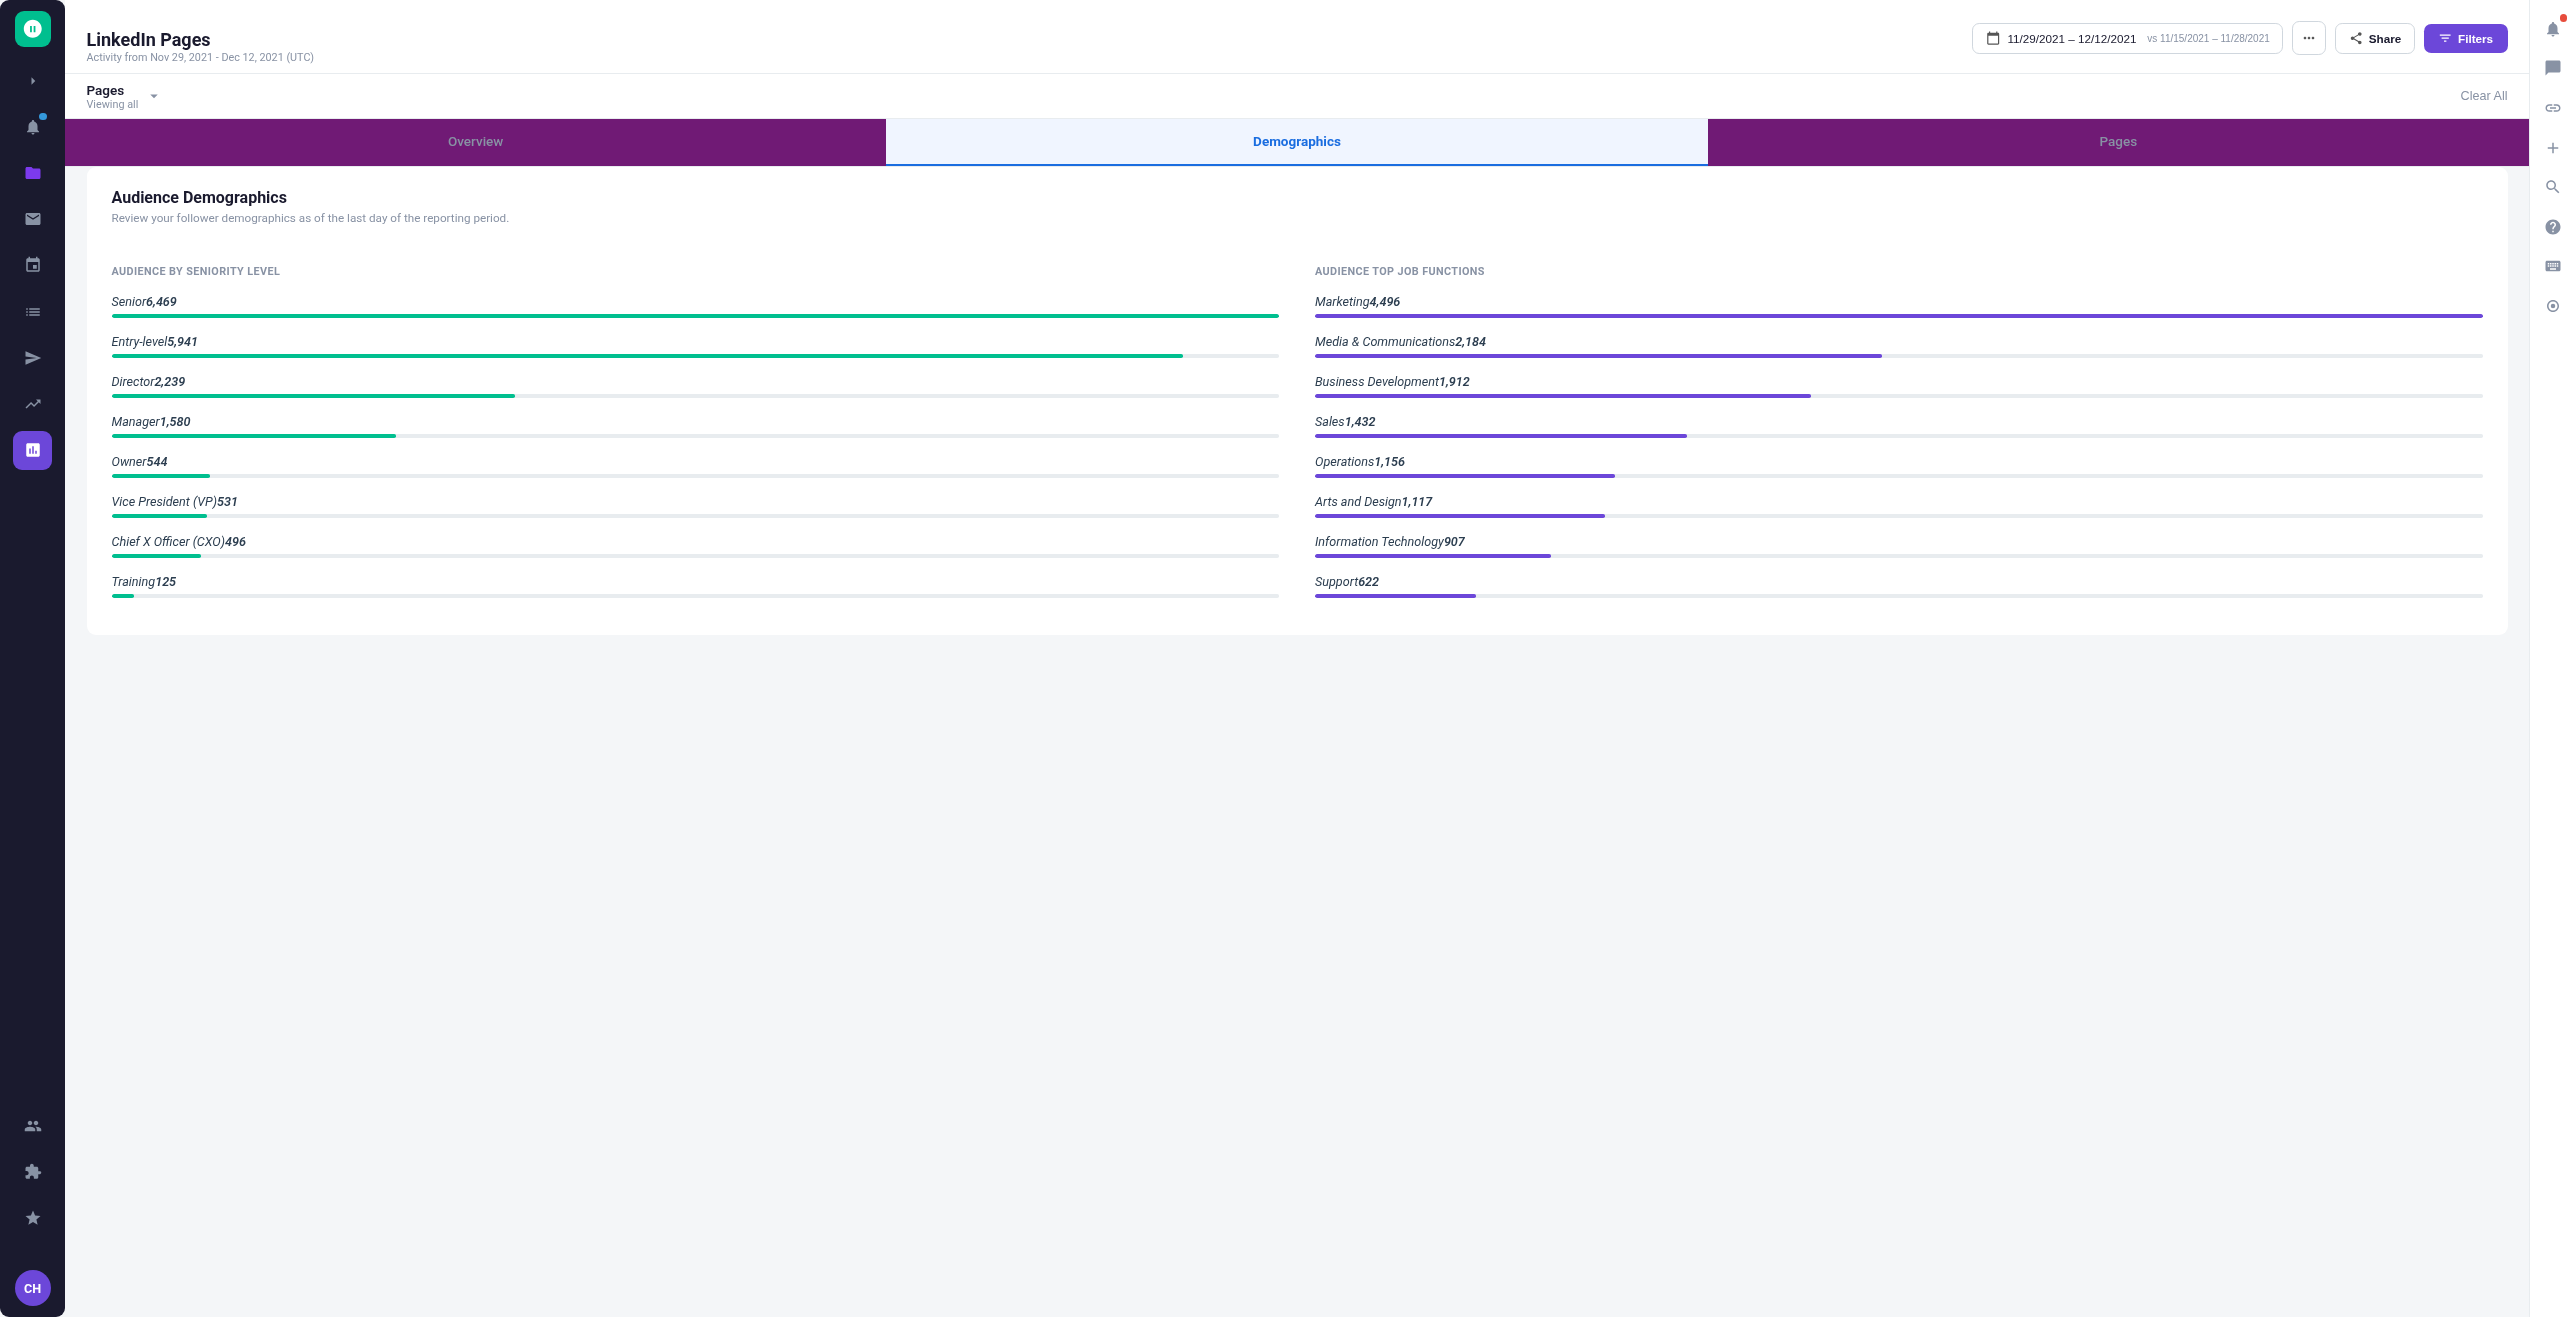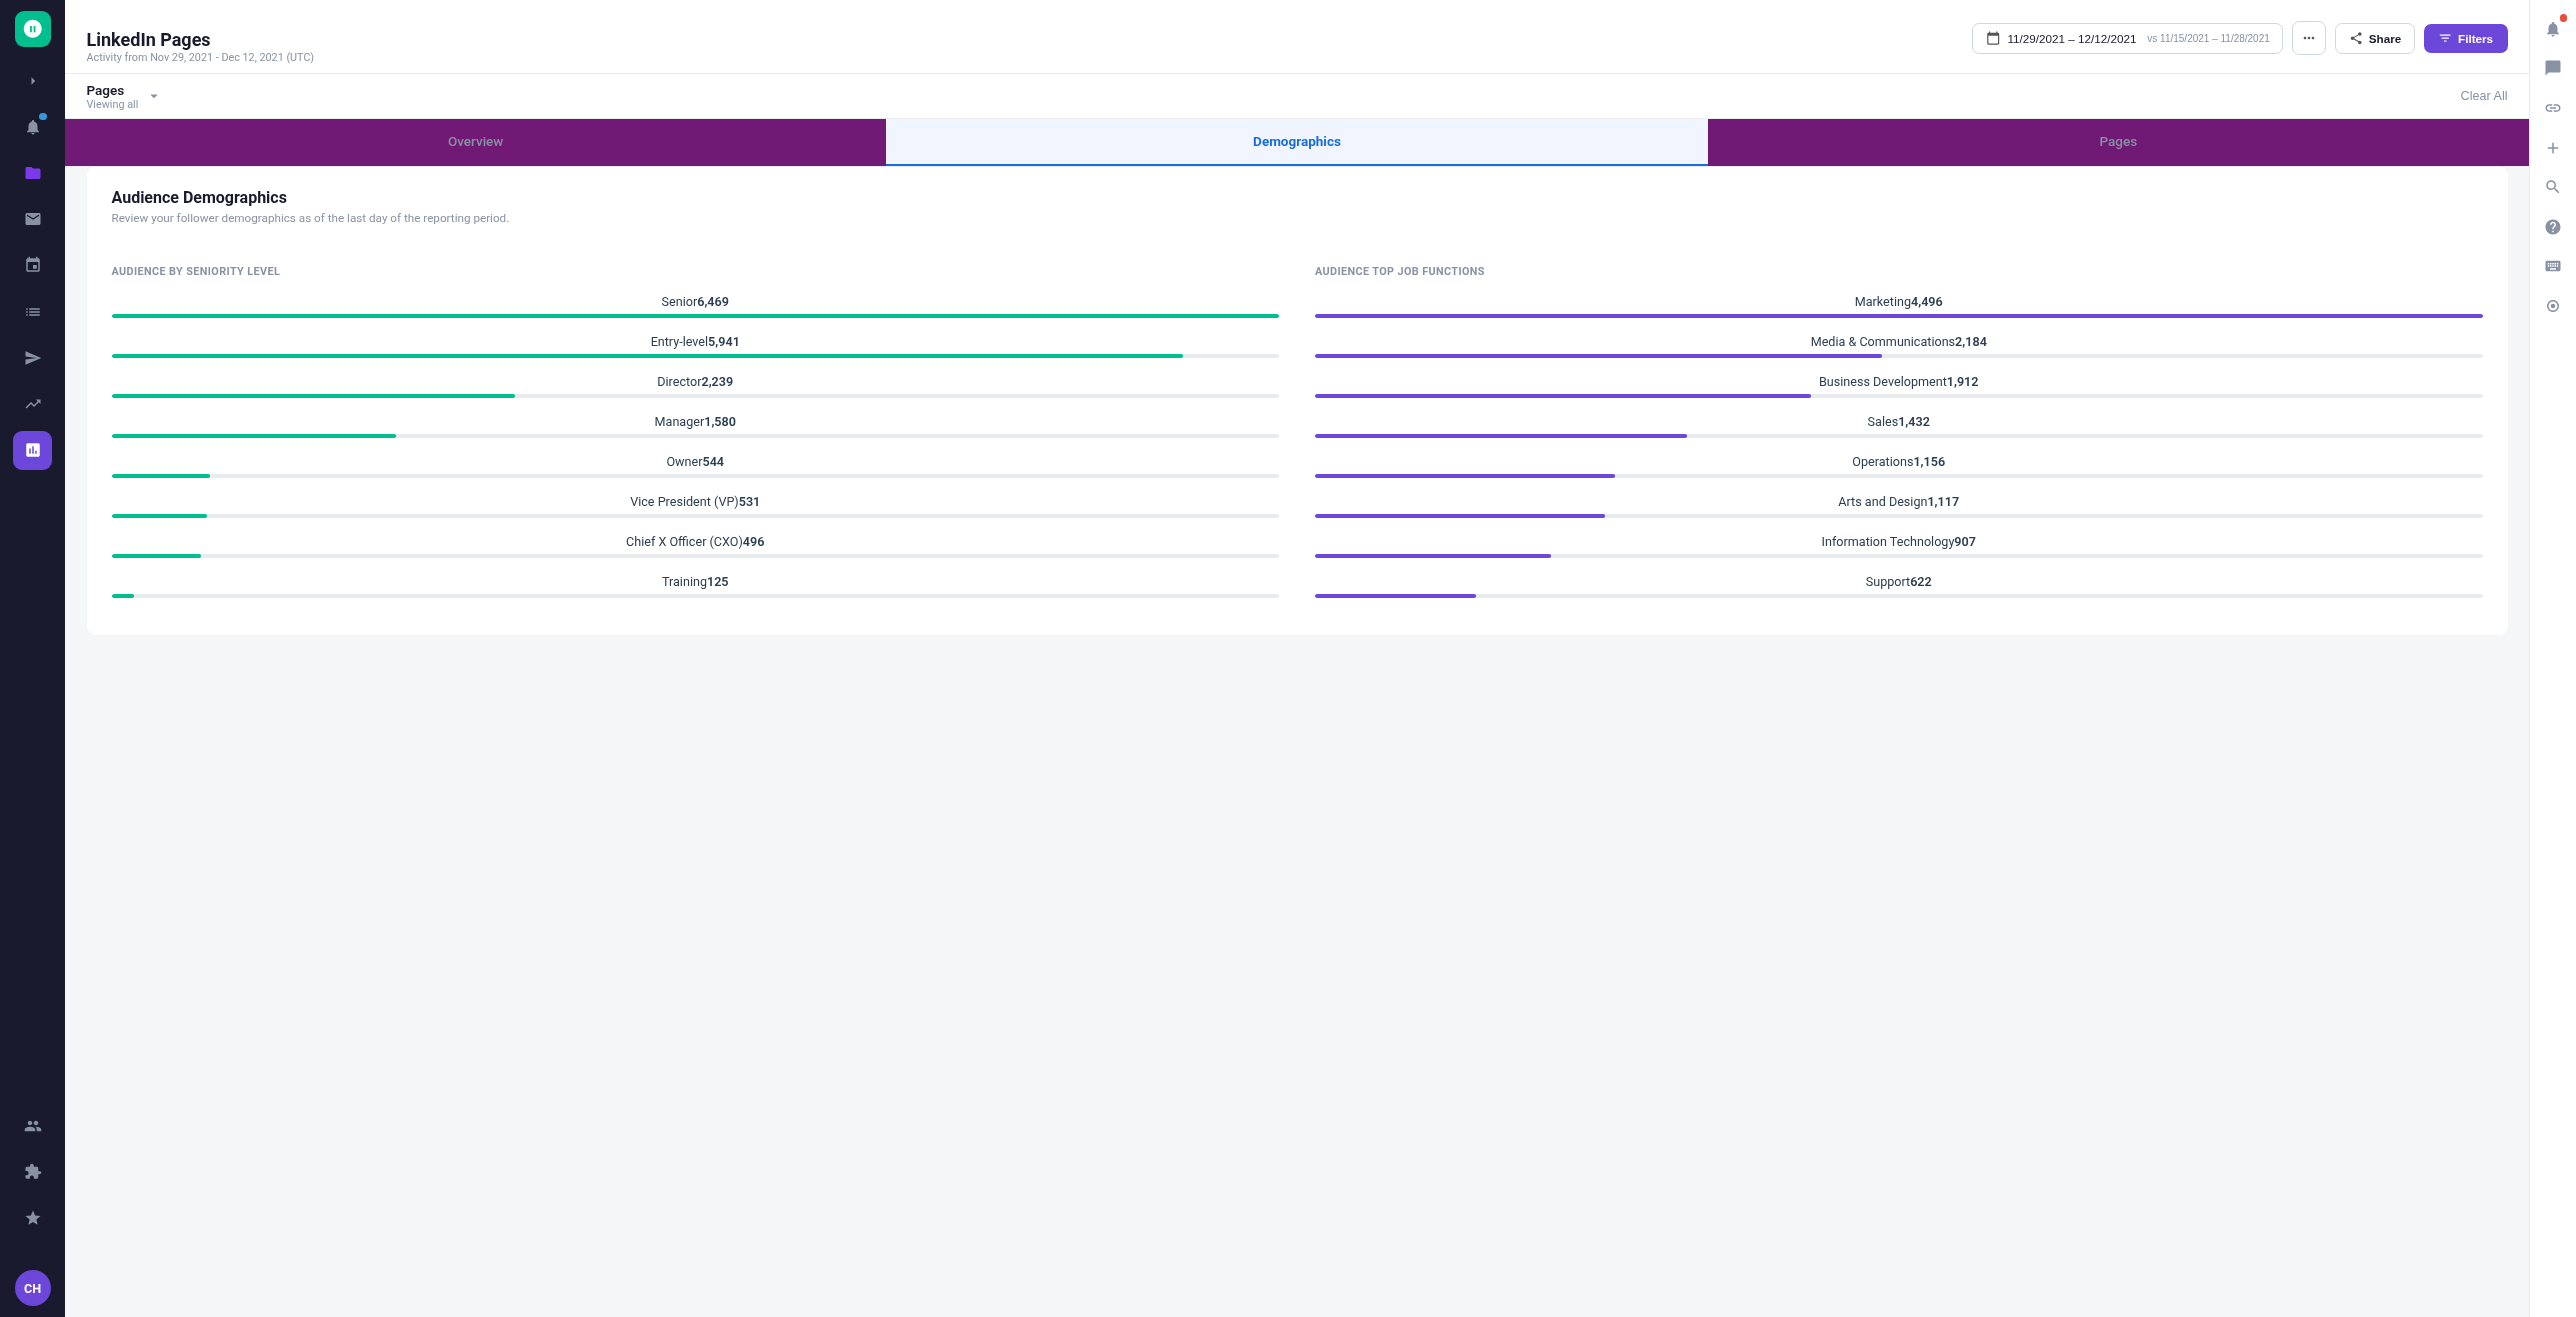--- a/index.html
+++ b/index.html
@@ -8,20 +8,21 @@
     
     .sidebar {
       width: 65px;
       background: #1a1a2e;
       display: flex;
       flex-direction: column;
       align-items: center;
       padding: 10.8px 0;
       gap: 7.2px;
       flex-shrink: 0;
+      border-radius: 9px;
     }
     .sidebar-logo {
       width: 36px; height: 36px;
       background: #00bf8f;
       border-radius: 9px;
       display: flex; align-items: center; justify-content: center;
       margin-bottom: 7.2px;
     }
     .sidebar-logo svg { width: 21.5px; height: 21.5px; }
     .sidebar-item {
@@ -235,23 +236,24 @@
       text-transform: uppercase;
       letter-spacing: 0.4px;
       margin-bottom: 16px;
     }
 
     .demo-row {
       margin-bottom: 16px;
     }
     .demo-row-header {
       display: flex;
-      justify-content: center;
+      justify-content: flex-start;
       align-items: center;
       margin-bottom: 5.4px;
+      font-style: italic;
     }
     .demo-row-label {
       font-size: 12.6px;
       color: #2c3e50;
     }
     .demo-row-value {
       font-size: 12.6px;
       font-weight: 600;
       color: #2c3e50;
     }

